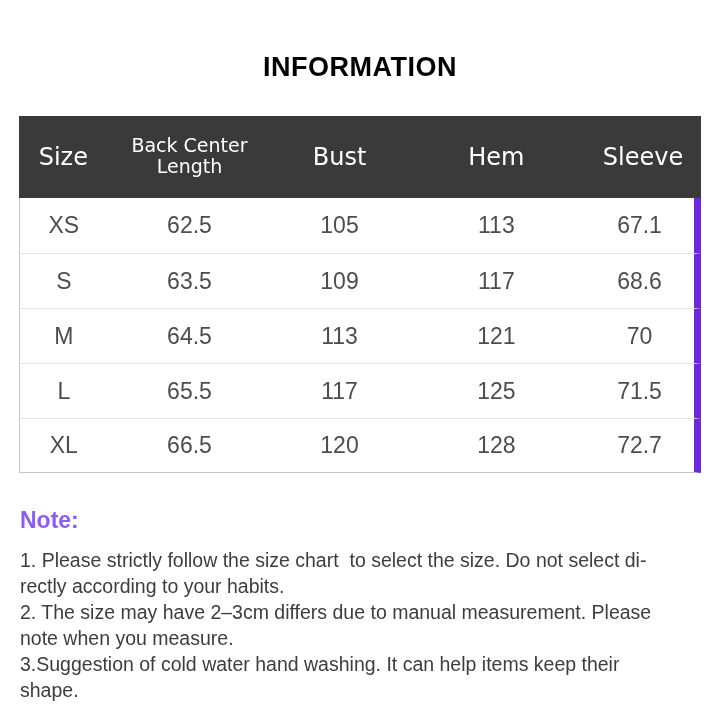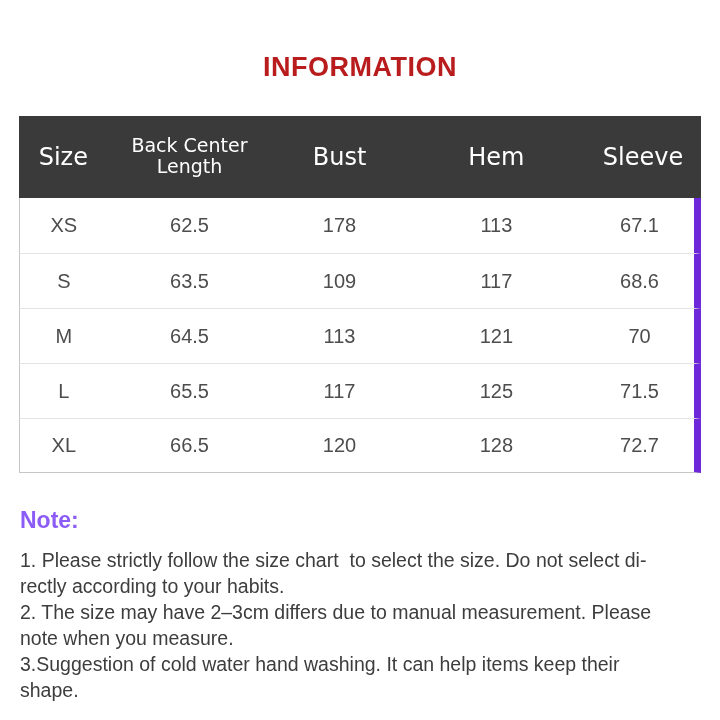--- a/index.html
+++ b/index.html
@@ -14,21 +14,21 @@
     width: 720px;
     height: 720px;
     background: #ffffff;
   }
   .title {
     margin-top: 52px;
     text-align: center;
     font-size: 27px;
     font-weight: 700;
     letter-spacing: 0.5px;
-    color: #b91c1c;
+    color: #000000;
     font-family: "Liberation Sans", sans-serif;
   }
   .size-table {
     width: 682px;
     margin: 33px auto 0 auto;
     border-collapse: separate;
     border-spacing: 0;
     table-layout: fixed;
   }
   .size-table col.c1 { width: 13%; }
@@ -49,21 +49,21 @@
   .size-table thead th .two-line {
     white-space: pre-line;
     font-size: 19px;
     line-height: 1.15;
     display: inline-block;
   }
   .size-table tbody td {
     height: 55px;
     text-align: center;
     vertical-align: middle;
-    font-size: 20px;
+    font-size: 23px;
     font-weight: 400;
     color: #4d4d4d;
     background: #ffffff;
   }
   .size-table tbody tr td { border-top: 1px solid #e4e4e4; }
   .size-table tbody tr:first-child td { border-top: none; }
   .size-table tbody tr td:first-child { border-left: 1px solid #c6c6c6; }
   .size-table tbody tr td:last-child { border-right: 7px solid #6d28d9; }
   .size-table tbody tr:last-child td { border-bottom: 1px solid #c6c6c6; }
   .note-section {
@@ -106,21 +106,21 @@
 Length</span></th>
         <th><span>Bust</span></th>
         <th><span>Hem</span></th>
         <th><span>Sleeve</span></th>
       </tr>
     </thead>
     <tbody>
       <tr>
         <td>XS</td>
         <td>62.5</td>
-        <td>178</td>
+        <td>105</td>
         <td>113</td>
         <td>67.1</td>
       </tr>
       <tr>
         <td>S</td>
         <td>63.5</td>
         <td>109</td>
         <td>117</td>
         <td>68.6</td>
       </tr>

